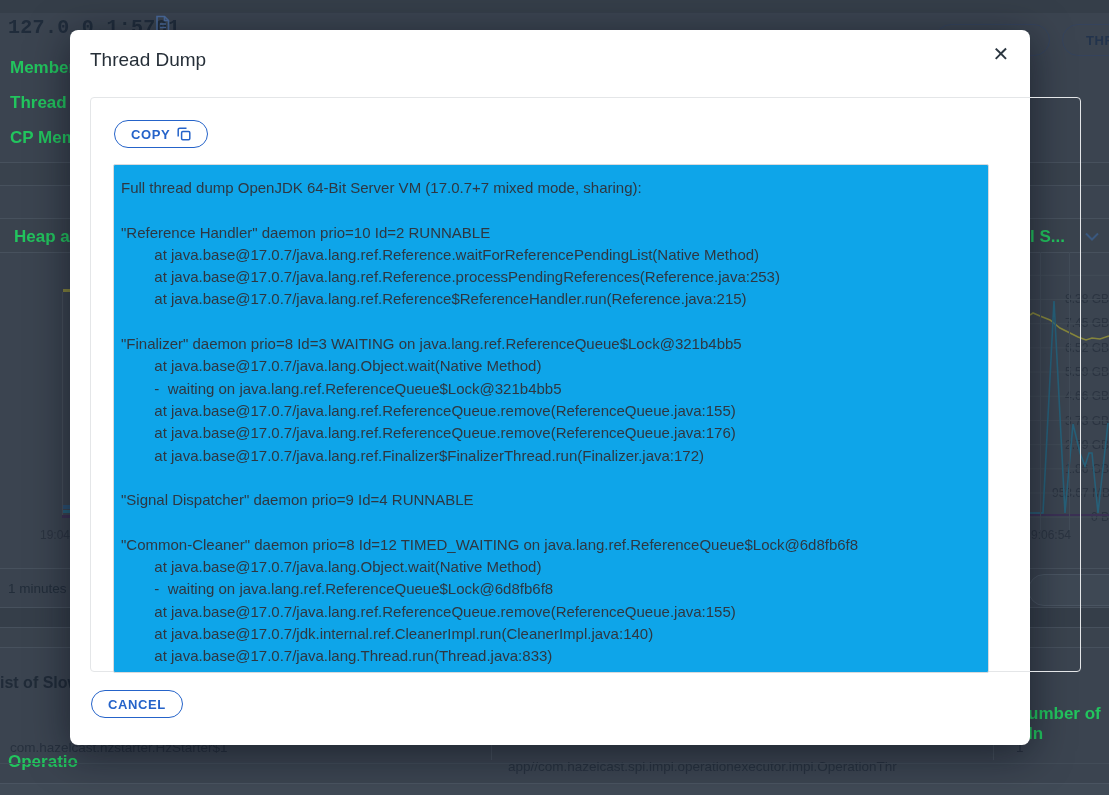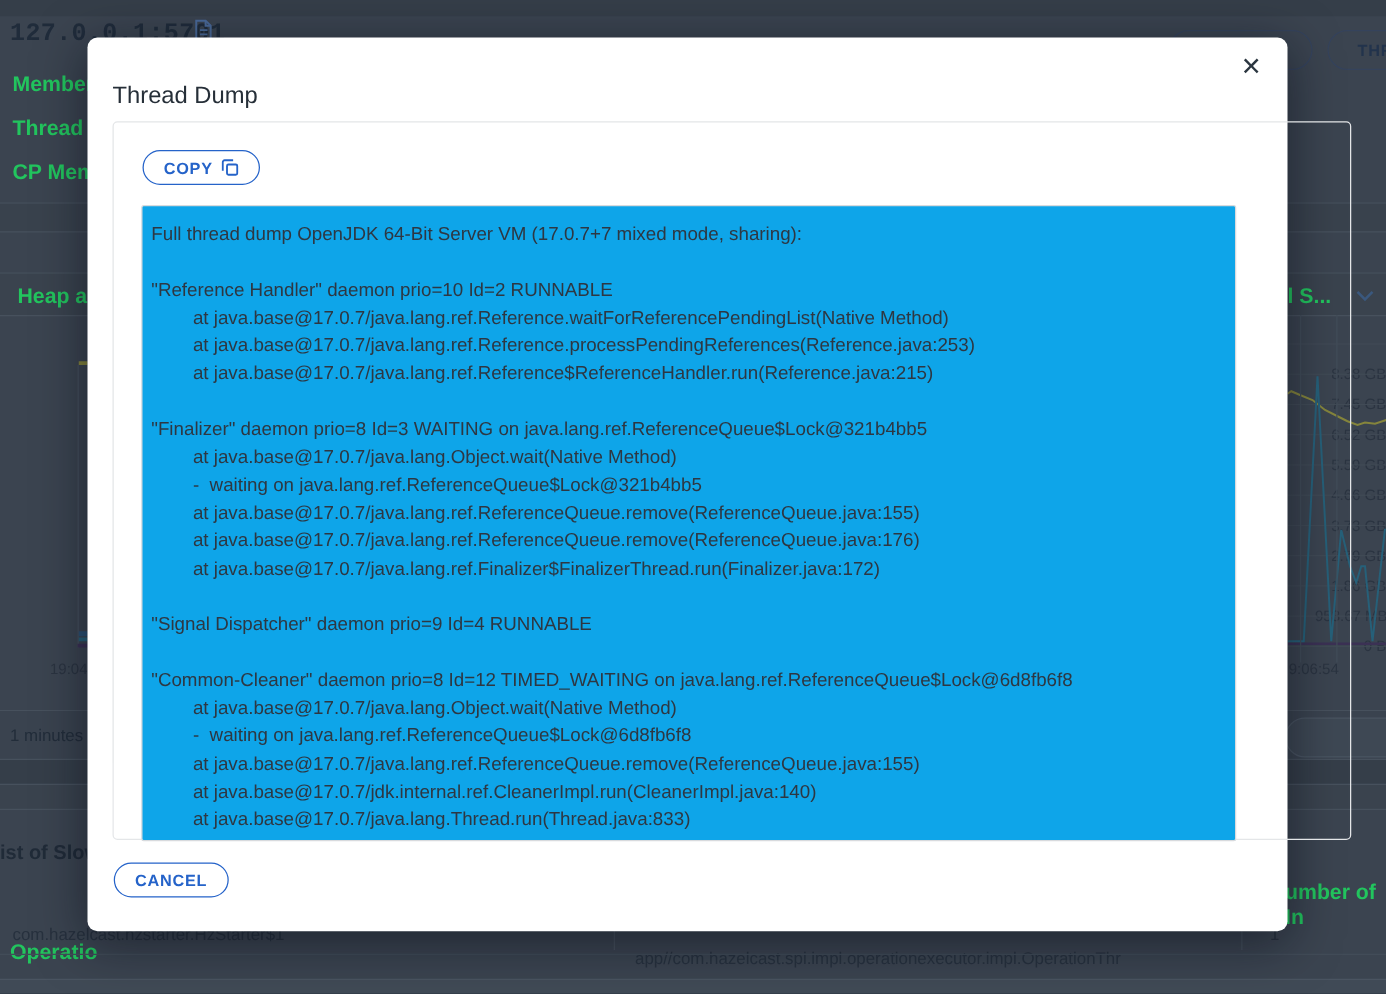--- a/index.html
+++ b/index.html
@@ -20,21 +20,21 @@
   .vline{width:1px;background:#47515d;}
   .pill-dim{border:1px solid #35435c;border-radius:16px;height:32px;}
   .pill-dim-label{font-size:13px;font-weight:bold;color:#22334c;letter-spacing:.6px;padding:8px 0 0 23px;}
   .rowtext{font-size:13.5px;color:#27313e;white-space:nowrap;}
   .grid-right{background-image:linear-gradient(#414b56 1px, transparent 1px);
               background-size:100% 24.2px;background-position:0 47px;}
 
   
   .modal{left:70px;top:30px;width:960px;height:715px;background:#ffffff;border-radius:8px;
          box-shadow:0 8px 40px rgba(5,10,20,.55);}
-  .modal-title{left:20px;top:36px;font-size:19px;color:#262f38;}
+  .modal-title{left:20px;top:19px;font-size:19px;color:#262f38;}
   .close-btn{right:14px;top:9px;width:30px;height:30px;border:none;background:transparent;
              font-size:20px;color:#2b3640;cursor:pointer;line-height:30px;text-align:center;padding:0;}
   .inner-box{left:20px;top:67px;width:991px;height:575px;border:1px solid #e4e6e8;border-radius:4px;}
   .btn-outline{display:inline-flex;align-items:center;gap:7px;height:28px;padding:0 16px;
                background:#fff;border:1.5px solid #2563c9;border-radius:15px;color:#2563c9;
                font-family:"Liberation Sans",sans-serif;font-size:13px;font-weight:bold;
                letter-spacing:.6px;cursor:pointer;}
   .copy-btn{left:23px;top:22px;}
   .cancel-btn{left:21px;top:660px;}
   .dump-box{left:22px;top:66px;width:876px;height:509px;border:1px solid #d8dadd;

